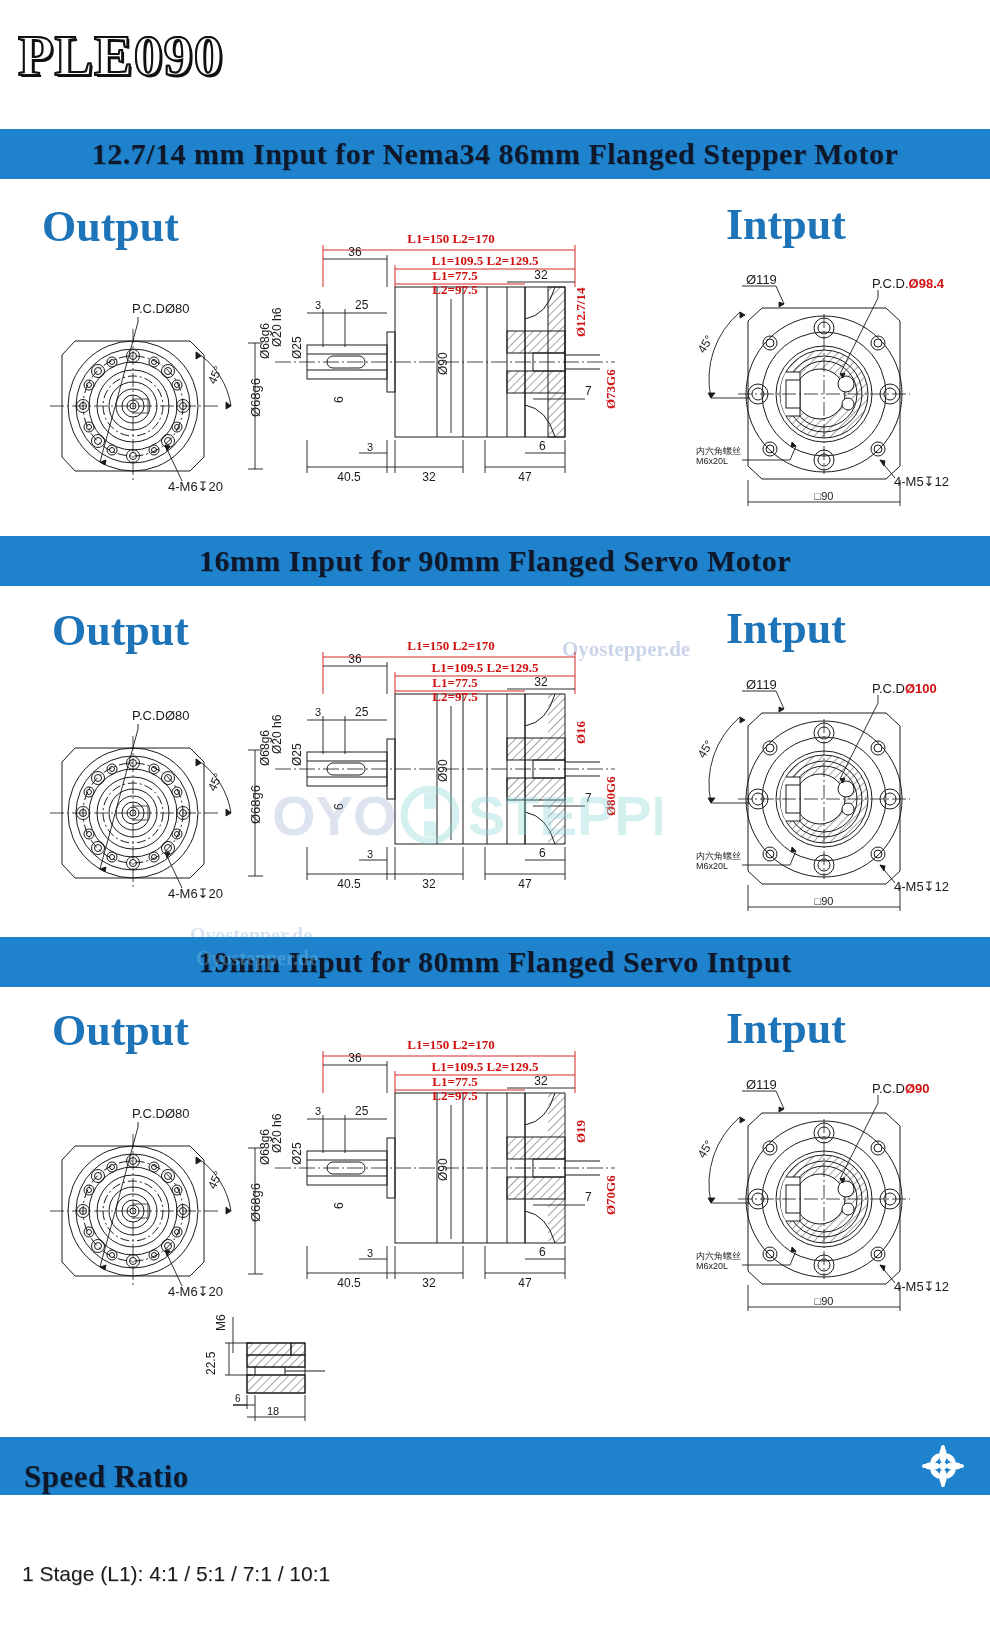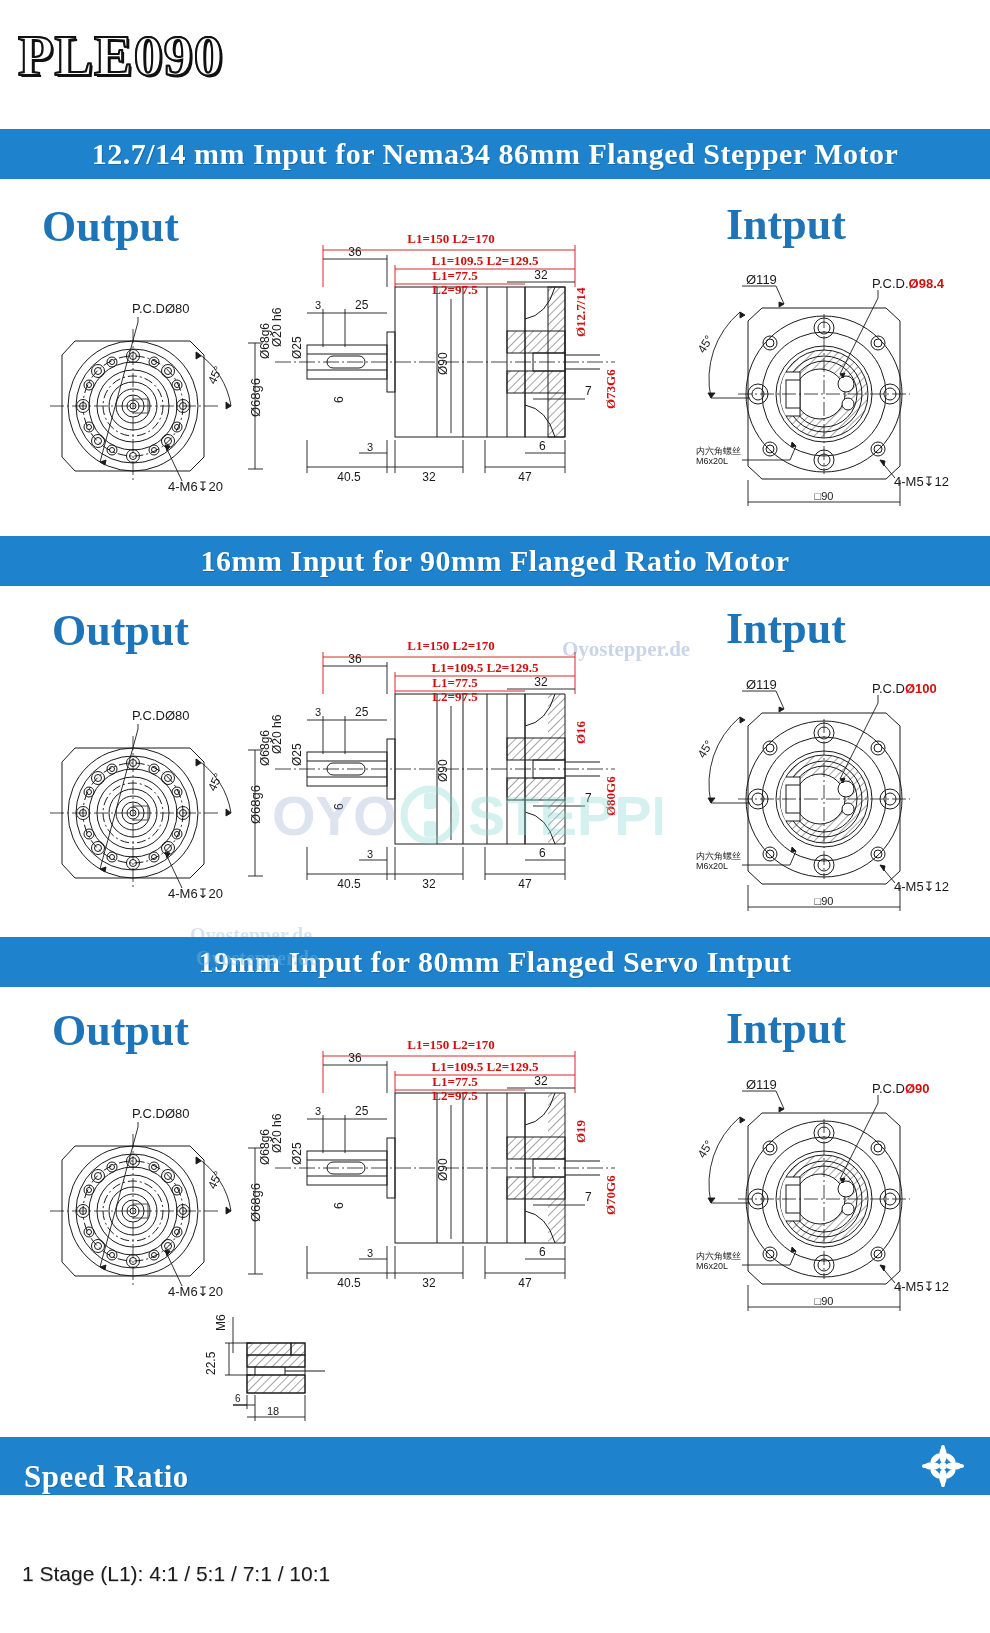--- a/index.html
+++ b/index.html
@@ -20,21 +20,21 @@
   }
 
   
   .bar{
     position:absolute;left:0;width:990px;height:50px;
     background:#1e82cc;
     display:flex;align-items:center;justify-content:center;
   }
   .bar-text{
     font-family:"Liberation Serif",serif;
-    font-size:30px;font-weight:bold;color:#ffffff;
+    font-size:30px;font-weight:bold;color:#0f172a;
     letter-spacing:.5px;white-space:nowrap;
     text-shadow:1px 1px 0 rgba(0,0,0,.18);
   }
   .bar.footer{justify-content:flex-start;align-items:flex-end;}
   .bar.footer .bar-text{margin-left:24px;font-size:31px;}
   .flower{position:absolute;right:26px;top:50%;transform:translateY(-50%);width:42px;height:42px;}
 
   
   .cap{
     position:absolute;
@@ -394,21 +394,21 @@
       <g stroke="#1a1a1a" stroke-width=".9" fill="none">
         <line x1="68" y1="238" x2="220" y2="238"></line>
         <line x1="68" y1="216" x2="68" y2="242"></line>
         <line x1="220" y1="216" x2="220" y2="242"></line>
       </g>
       <text x="144" y="236" text-anchor="middle" font-family="Liberation Sans, sans-serif" font-size="11" fill="#1a1a1a">□90</text>
     </svg>
   </div>
 
   <div class="bar" style="top:527px;">
-    <span class="bar-text">16mm Input for 90mm Flanged Ratio Motor</span>
+    <span class="bar-text">16mm Input for 90mm Flanged Servo Motor</span>
   </div>
 
   <div class="cap" style="left:52px;top:596px;">Output</div>
   <div class="cap" style="left:726px;top:594px;">Intput</div>
 
   <div class="wm-text" style="left:562px;top:628px;font-size:21px;">Oyostepper.de</div>
 
   <div class="dwg" style="left:20px;top:665px;">
     <svg width="250" height="235" viewBox="0 0 250 235">
       <g fill="none" stroke="#1a1a1a" stroke-width="1">

